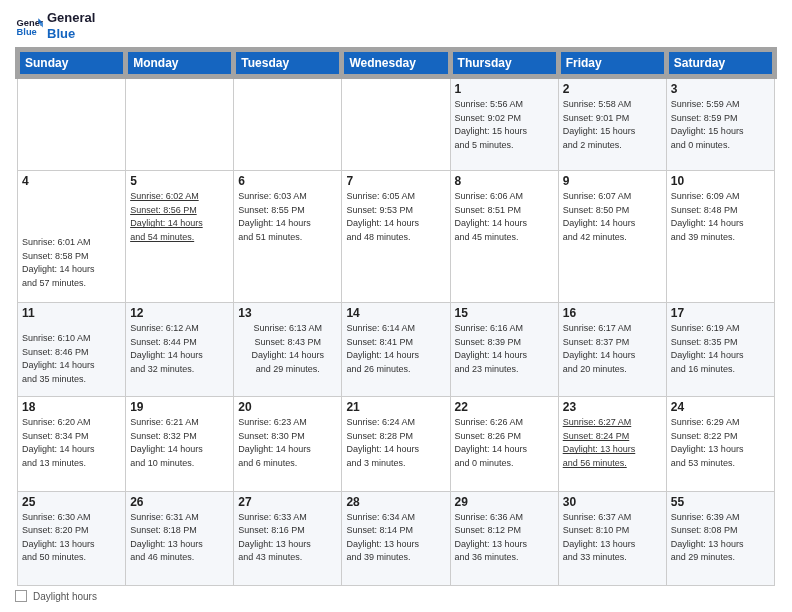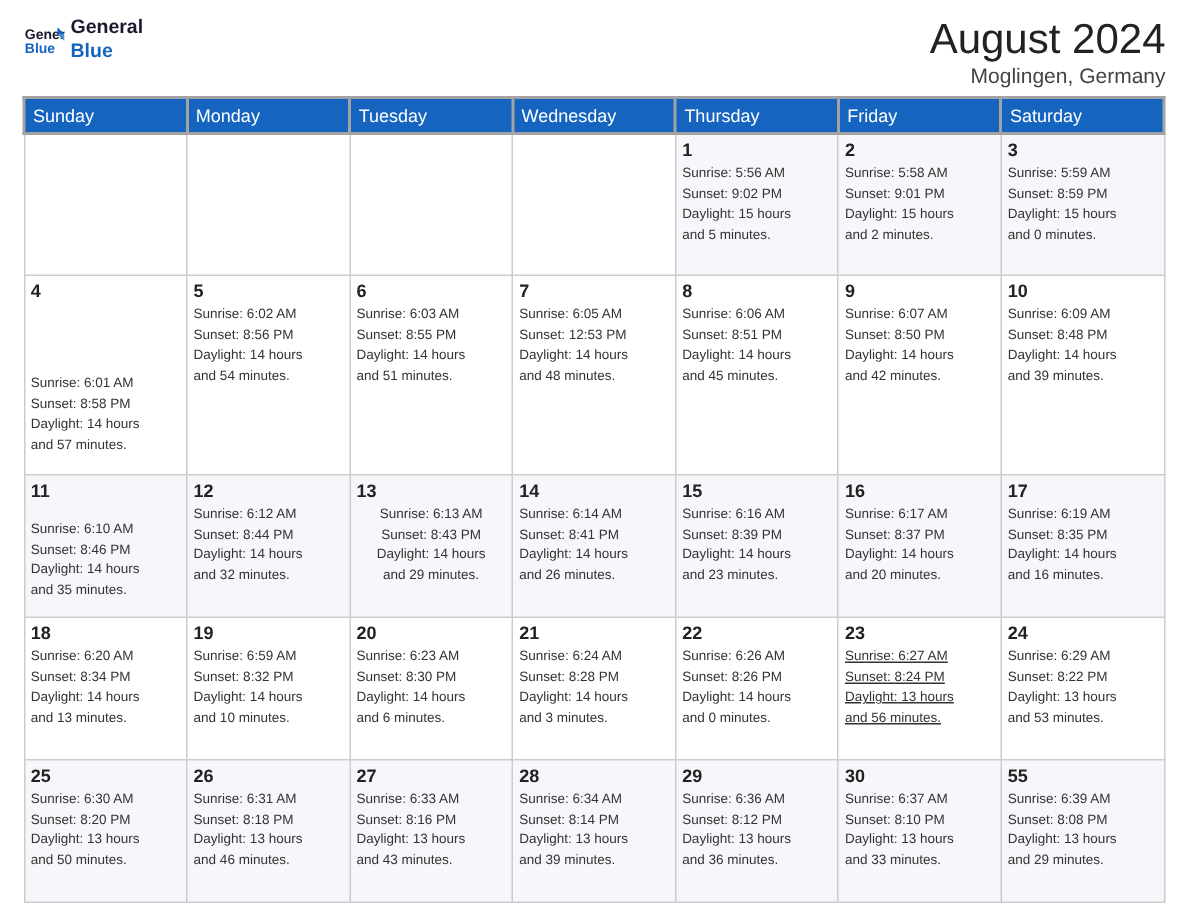--- a/index.html
+++ b/index.html
@@ -48,24 +48,24 @@
       flex: 1;
       border: 1px solid #ccc;
       border-collapse: collapse;
       width: 100%;
       table-layout: fixed;
     }
     .calendar th {
       background-color: #1565c0;
       color: #fff;
       font-size: 12px;
-      font-weight: normal;
+      font-weight: bold;
       text-align: left;
       padding: 4px 5px;
-      border: 2px solid #a3a3a3;
+      border: 5px solid #a3a3a3;
     }
     .calendar td {
       vertical-align: top;
       border: 1px solid #ccc;
       padding: 3px 4px;
       font-size: 9.5px;
       color: #333;
       height: 88px;
       background: #fff;
     }
@@ -114,24 +114,20 @@
         <text x="2" y="18" font-size="12" font-weight="bold" fill="#1a1a2e">General</text>
         <text x="2" y="30" font-size="12" font-weight="bold" fill="#1565c0">Blue</text>
         <polygon points="30,8 36,14 30,14" fill="#1565c0"></polygon>
         <polygon points="30,14 36,14 36,20" fill="#4a90d9"></polygon>
       </svg>
       <div>
         <div style="font-size:13px;font-weight:bold;color:#1a1a2e;line-height:1.2;">General</div>
         <div style="font-size:13px;font-weight:bold;color:#1565c0;line-height:1.2;">Blue</div>
       </div>
     </div>
-    <div class="title-block">
-      <div class="month-title">August 2024</div>
-      <div class="location">Moglingen, Germany</div>
-    </div>
   </div>
 
   <table class="calendar">
     <thead>
       <tr>
       <th>Sunday</th>
           <th>Monday</th>
           <th>Tuesday</th>
           <th>Wednesday</th>
           <th>Thursday</th>
@@ -170,36 +166,36 @@
         <tr>
           <td>
             <span class="day-num">4</span>
             <div class="day-info" style="white-space: pre-line; margin-top: 48px;">Sunrise: 6:01 AM
 Sunset: 8:58 PM
 Daylight: 14 hours
 and 57 minutes.</div>
           </td>
           <td>
             <span class="day-num">5</span>
-            <div class="day-info" style="white-space: pre-line;">Sunrise: 6:02 AM
+            <div class="day-info" style="white-space: pre-line; text-decoration: underline;">Sunrise: 6:02 AM
 Sunset: 8:56 PM
 Daylight: 14 hours
 and 54 minutes.</div>
           </td>
           <td>
             <span class="day-num">6</span>
             <div class="day-info" style="white-space: pre-line;">Sunrise: 6:03 AM
 Sunset: 8:55 PM
 Daylight: 14 hours
 and 51 minutes.</div>
           </td>
           <td>
             <span class="day-num">7</span>
             <div class="day-info" style="white-space: pre-line;">Sunrise: 6:05 AM
-Sunset: 12:53 PM
+Sunset: 9:53 PM
 Daylight: 14 hours
 and 48 minutes.</div>
           </td>
           <td>
             <span class="day-num">8</span>
             <div class="day-info" style="white-space: pre-line;">Sunrise: 6:06 AM
 Sunset: 8:51 PM
 Daylight: 14 hours
 and 45 minutes.</div>
           </td>
@@ -272,21 +268,21 @@
         <tr>
           <td>
             <span class="day-num">18</span>
             <div class="day-info" style="white-space: pre-line;">Sunrise: 6:20 AM
 Sunset: 8:34 PM
 Daylight: 14 hours
 and 13 minutes.</div>
           </td>
           <td>
             <span class="day-num">19</span>
-            <div class="day-info" style="white-space: pre-line;">Sunrise: 6:59 AM
+            <div class="day-info" style="white-space: pre-line;">Sunrise: 6:21 AM
 Sunset: 8:32 PM
 Daylight: 14 hours
 and 10 minutes.</div>
           </td>
           <td>
             <span class="day-num">20</span>
             <div class="day-info" style="white-space: pre-line;">Sunrise: 6:23 AM
 Sunset: 8:30 PM
 Daylight: 14 hours
 and 6 minutes.</div>
@@ -367,13 +363,17 @@
             <span class="day-num">55</span>
             <div class="day-info" style="white-space: pre-line;">Sunrise: 6:39 AM
 Sunset: 8:08 PM
 Daylight: 13 hours
 and 29 minutes.</div>
           </td>
         </tr>
       </tbody>
   </table>
 
+  <div class="footer">
+    <span class="legend-box"></span>
+    <span>Daylight hours</span>
+  </div>
 </div>
 
 </body></html>

